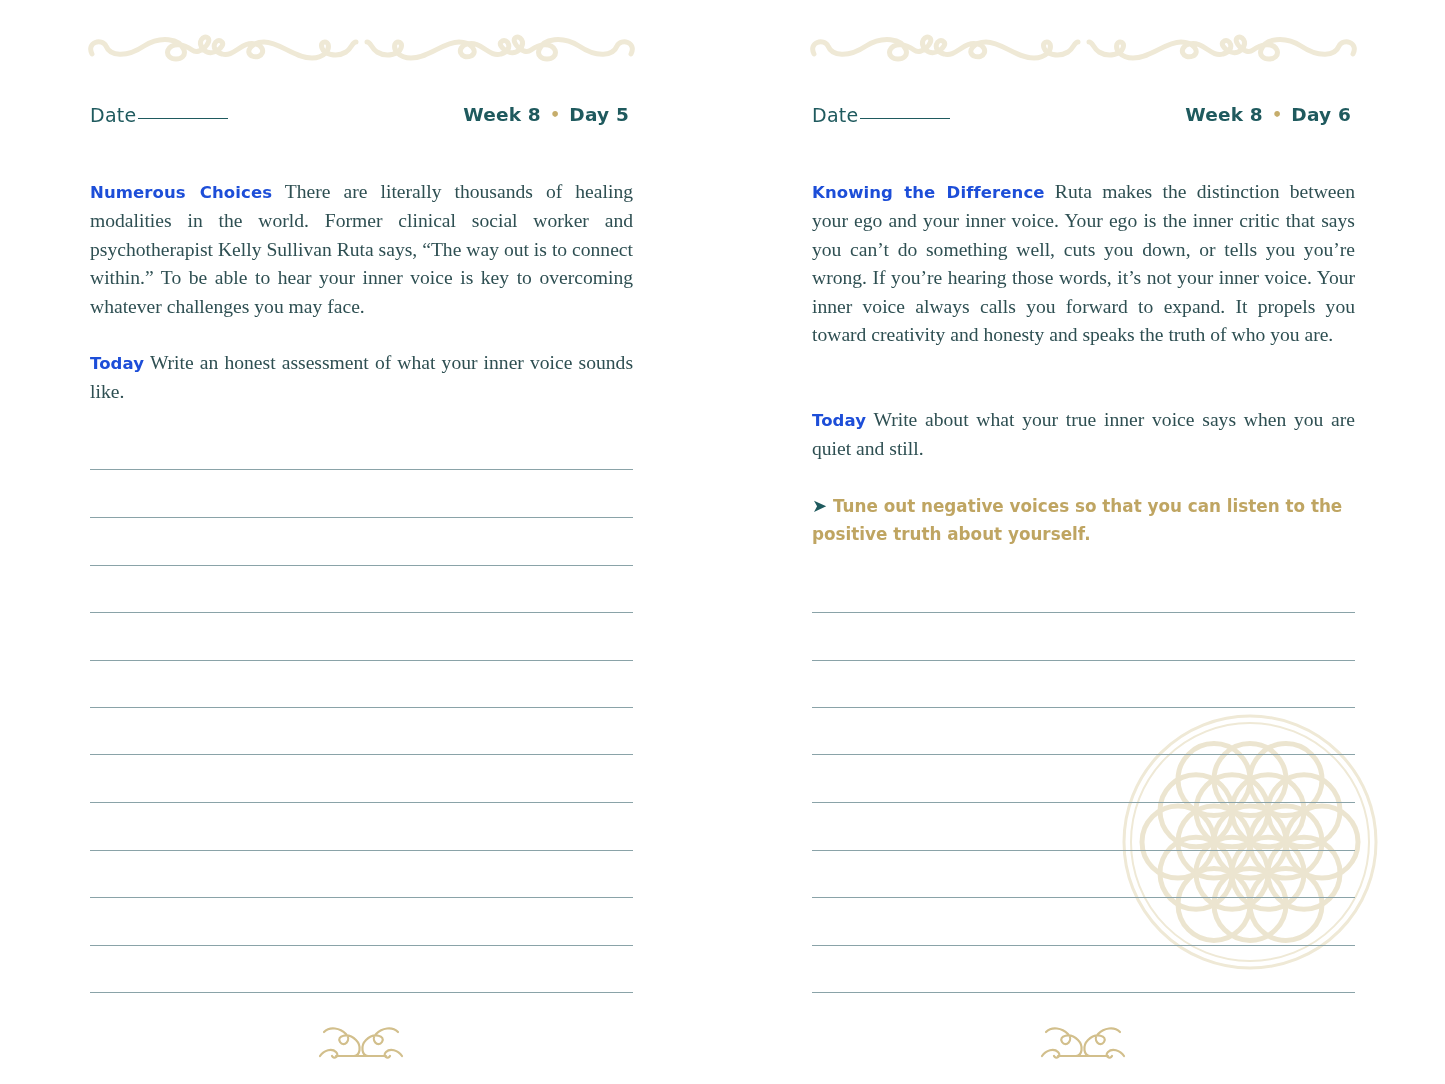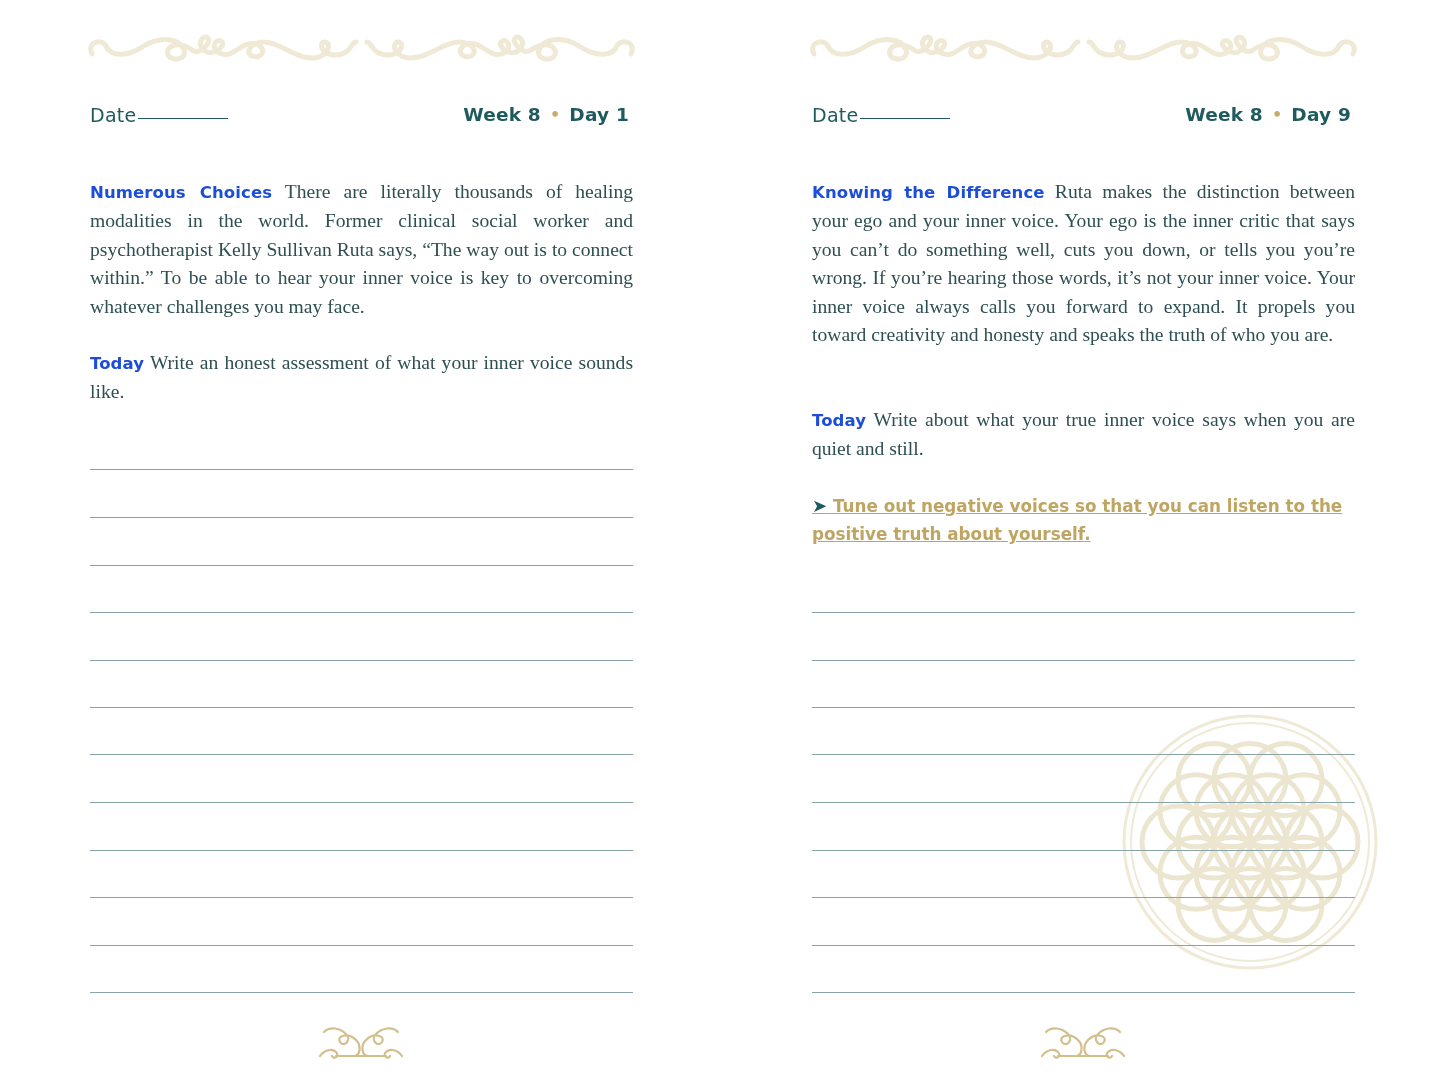--- a/index.html
+++ b/index.html
@@ -43,21 +43,21 @@
     <g transform="translate(555,0) scale(-1,1)">
         <use href="#flourish-top"></use>
       </g>
   </svg>
 
   <div class="header">
     <div class="date">
       <span>Date</span><span class="date-blank"></span>
     </div>
     <div class="weekday">
-      <span>Week 8</span><span class="dot">•</span><span>Day 1</span>
+      <span>Week 8</span><span class="dot">•</span><span>Day 5</span>
     </div>
   </div>
 
   <div class="body-text" style="top:178px;">
     <span class="label">Numerous Choices</span>
     <span>There are literally thousands of healing modalities in the world. Former clinical social worker and psychotherapist Kelly Sullivan Ruta says, “The way out is to connect within.” To be able to hear your inner voice is key to overcoming whatever challenges you may face.</span>
   </div>
 
   <div class="body-text" style="top:349px;">
     <span class="label">Today</span>
@@ -96,35 +96,35 @@
     <g transform="translate(555,0) scale(-1,1)">
         <use href="#flourish-top"></use>
       </g>
   </svg>
 
   <div class="header">
     <div class="date">
       <span>Date</span><span class="date-blank"></span>
     </div>
     <div class="weekday">
-      <span>Week 8</span><span class="dot">•</span><span>Day 9</span>
+      <span>Week 8</span><span class="dot">•</span><span>Day 6</span>
     </div>
   </div>
 
   <div class="body-text" style="top:406px;">
     <span class="label">Today</span>
     <span>Write about what your true inner voice says when you are quiet and still.</span>
   </div>
 
   <div class="body-text" style="top:178px;">
     <span class="label">Knowing the Difference</span>
     <span>Ruta makes the distinction between your ego and your inner voice. Your ego is the inner critic that says you can’t do something well, cuts you down, or tells you you’re wrong. If you’re hearing those words, it’s not your inner voice. Your inner voice always calls you forward to expand. It propels you toward creativity and honesty and speaks the truth of who you are.</span>
   </div>
 
-  <div class="tip" style="top:492px;text-decoration:underline;">
+  <div class="tip" style="top:492px;">
     <span class="arrow">➤</span>
     <span>Tune out negative voices so that you can listen to the positive truth about yourself.</span>
   </div>
 
   <svg class="flower" viewBox="-130 -130 260 260">
     <circle cx="0" cy="0" r="126" fill="none" stroke="#efe9d6" stroke-width="3"></circle>
     <circle cx="0" cy="0" r="119" fill="none" stroke="#efe9d6" stroke-width="2"></circle>
     <g fill="none" stroke="#ebe3cb" stroke-width="5" opacity="0.9">
       <circle cx="0" cy="0" r="36"></circle>
       <circle cx="36" cy="0" r="36"></circle>

